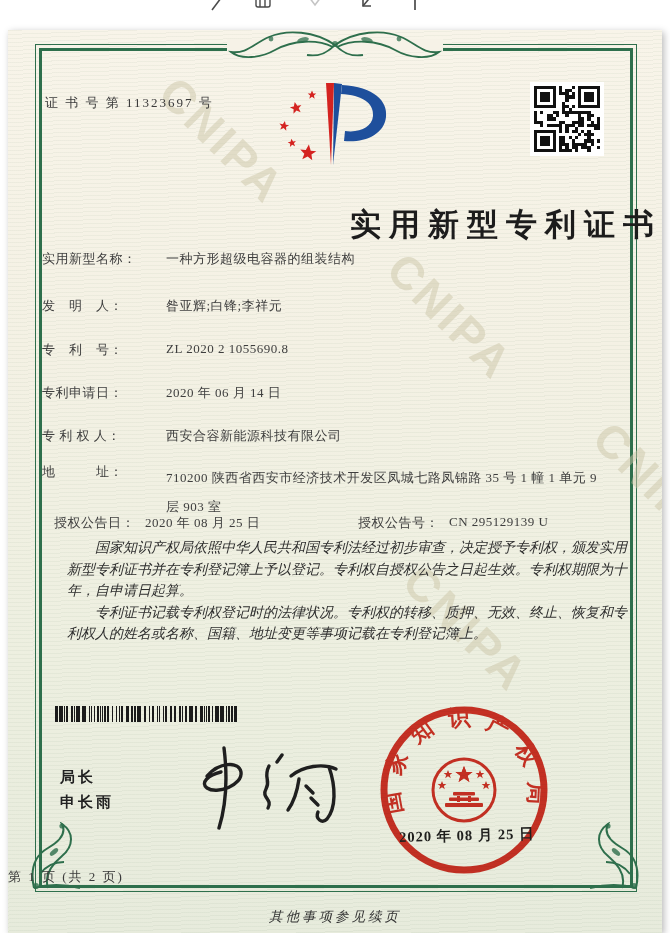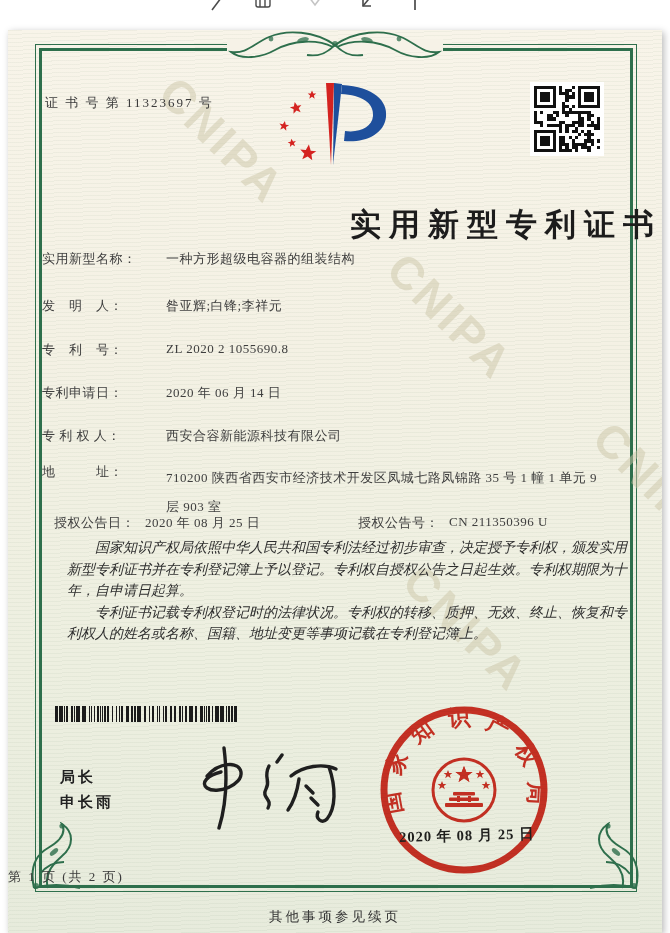--- a/index.html
+++ b/index.html
@@ -52,21 +52,21 @@
   .barcode svg{width:100%;height:100%;display:block;}
   .director{position:absolute;left:52px;z-index:2;font-size:15px;font-weight:600;letter-spacing:3px;color:#222;}
   .sig{position:absolute;left:185px;top:712px;width:165px;height:92px;z-index:3;}
   .seal{position:absolute;left:367px;top:672px;width:178px;height:178px;z-index:3;mix-blend-mode:multiply;opacity:.95;}
   .seal svg{width:100%;height:100%;display:block;}
   .seal-date{
     position:absolute;left:24px;top:124px;width:150px;z-index:4;
     font-size:14.5px;font-weight:bold;color:#151515;letter-spacing:1px;transform:rotate(-1.5deg);white-space:nowrap;
   }
   .page-info{position:absolute;left:0;top:838px;width:100%;text-align:left;font-size:13px;letter-spacing:2px;color:#3a3a3a;z-index:2;}
-  .cont-note{position:absolute;left:0;top:878px;width:100%;text-align:center;font-size:13.5px;letter-spacing:3px;color:#333;z-index:2;}
+  .cont-note{position:absolute;left:0;top:878px;width:100%;text-align:center;font-size:13.5px;font-style:italic;letter-spacing:3px;color:#333;z-index:2;}
 </style>
 </head>
 <body>
 
 <div class="toolbar">
   <span class="ticon" style="left:207px">
     <svg viewBox="0 0 22 24">
         <path d="M5,21 L17,5" stroke="#4a4a4a" stroke-width="1.6" fill="none"></path>
       </svg>
   </span>
@@ -333,21 +333,21 @@
   <div class="row" style="top:433px">
     <span class="lbl">地　　　址：</span>
     <span class="val wrap">710200 陕西省西安市经济技术开发区凤城七路凤锦路 35 号 1 幢 1 单元 9 层 903 室</span>
   </div>
   <div class="row2-field" style="left:46px;top:484px;z-index:2">
     <span>授权公告日：</span>
     <span style="padding-left:10px">2020 年 08 月 25 日</span>
   </div>
   <div class="row2-field" style="left:350px;top:484px;z-index:2">
     <span>授权公告号：</span>
-    <span style="padding-left:10px">CN 211350396 U</span>
+    <span style="padding-left:10px">CN 295129139 U</span>
   </div>
 
   <div class="paras">
     <p>国家知识产权局依照中华人民共和国专利法经过初步审查，决定授予专利权，颁发实用新型专利证书并在专利登记簿上予以登记。专利权自授权公告之日起生效。专利权期限为十年，自申请日起算。</p>
     <p>专利证书记载专利权登记时的法律状况。专利权的转移、质押、无效、终止、恢复和专利权人的姓名或名称、国籍、地址变更等事项记载在专利登记簿上。</p>
   </div>
 
   <div class="barcode">
     <svg id="barcode-svg" viewBox="0 0 185 16" preserveAspectRatio="none" shape-rendering="crispEdges">
         <rect x="0" y="0" width="3" height="16" fill="#1b1b1b"></rect>

